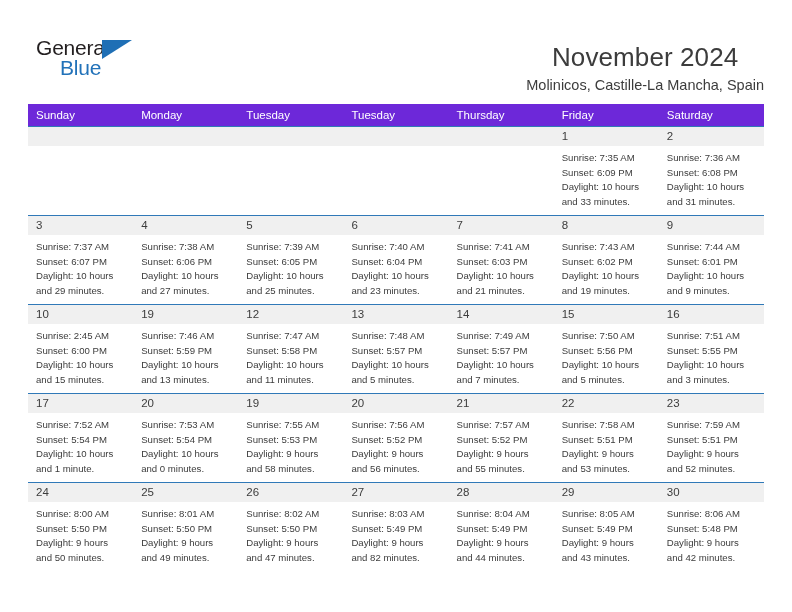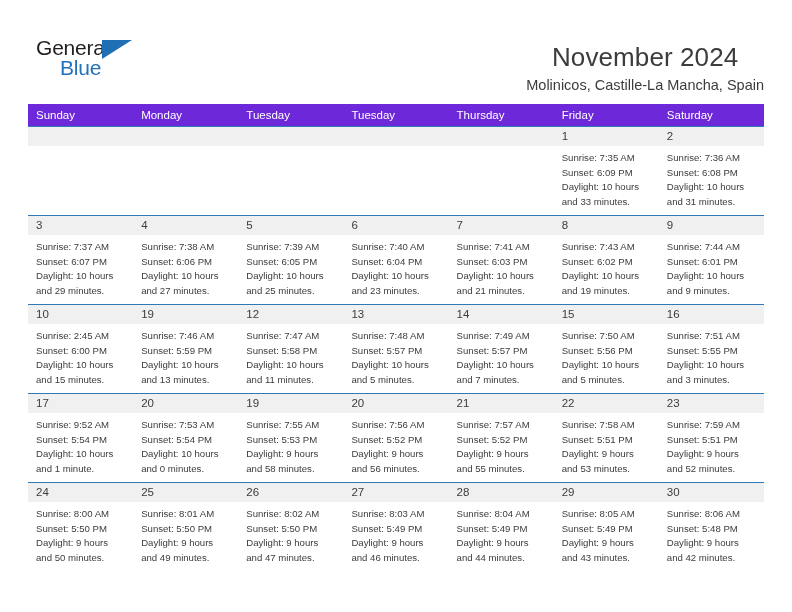--- a/index.html
+++ b/index.html
@@ -328,21 +328,21 @@
               <div class="cell-line">Sunset: 5:55 PM</div>
               <div class="cell-line">Daylight: 10 hours</div>
               <div class="cell-line">and 3 minutes.</div>
             </div>
           </td>
         </tr>
         <tr>
           <td>
             <span class="daynum">17</span>
             <div class="cell-body">
-              <div class="cell-line">Sunrise: 9:52 AM</div>
+              <div class="cell-line">Sunrise: 7:52 AM</div>
               <div class="cell-line">Sunset: 5:54 PM</div>
               <div class="cell-line">Daylight: 10 hours</div>
               <div class="cell-line">and 1 minute.</div>
             </div>
           </td>
           <td>
             <span class="daynum">20</span>
             <div class="cell-body">
               <div class="cell-line">Sunrise: 7:53 AM</div>
               <div class="cell-line">Sunset: 5:54 PM</div>
@@ -423,21 +423,21 @@
               <div class="cell-line">Daylight: 9 hours</div>
               <div class="cell-line">and 47 minutes.</div>
             </div>
           </td>
           <td>
             <span class="daynum">27</span>
             <div class="cell-body">
               <div class="cell-line">Sunrise: 8:03 AM</div>
               <div class="cell-line">Sunset: 5:49 PM</div>
               <div class="cell-line">Daylight: 9 hours</div>
-              <div class="cell-line">and 46 minutes.</div>
+              <div class="cell-line">and 82 minutes.</div>
             </div>
           </td>
           <td>
             <span class="daynum">28</span>
             <div class="cell-body">
               <div class="cell-line">Sunrise: 8:04 AM</div>
               <div class="cell-line">Sunset: 5:49 PM</div>
               <div class="cell-line">Daylight: 9 hours</div>
               <div class="cell-line">and 44 minutes.</div>
             </div>

